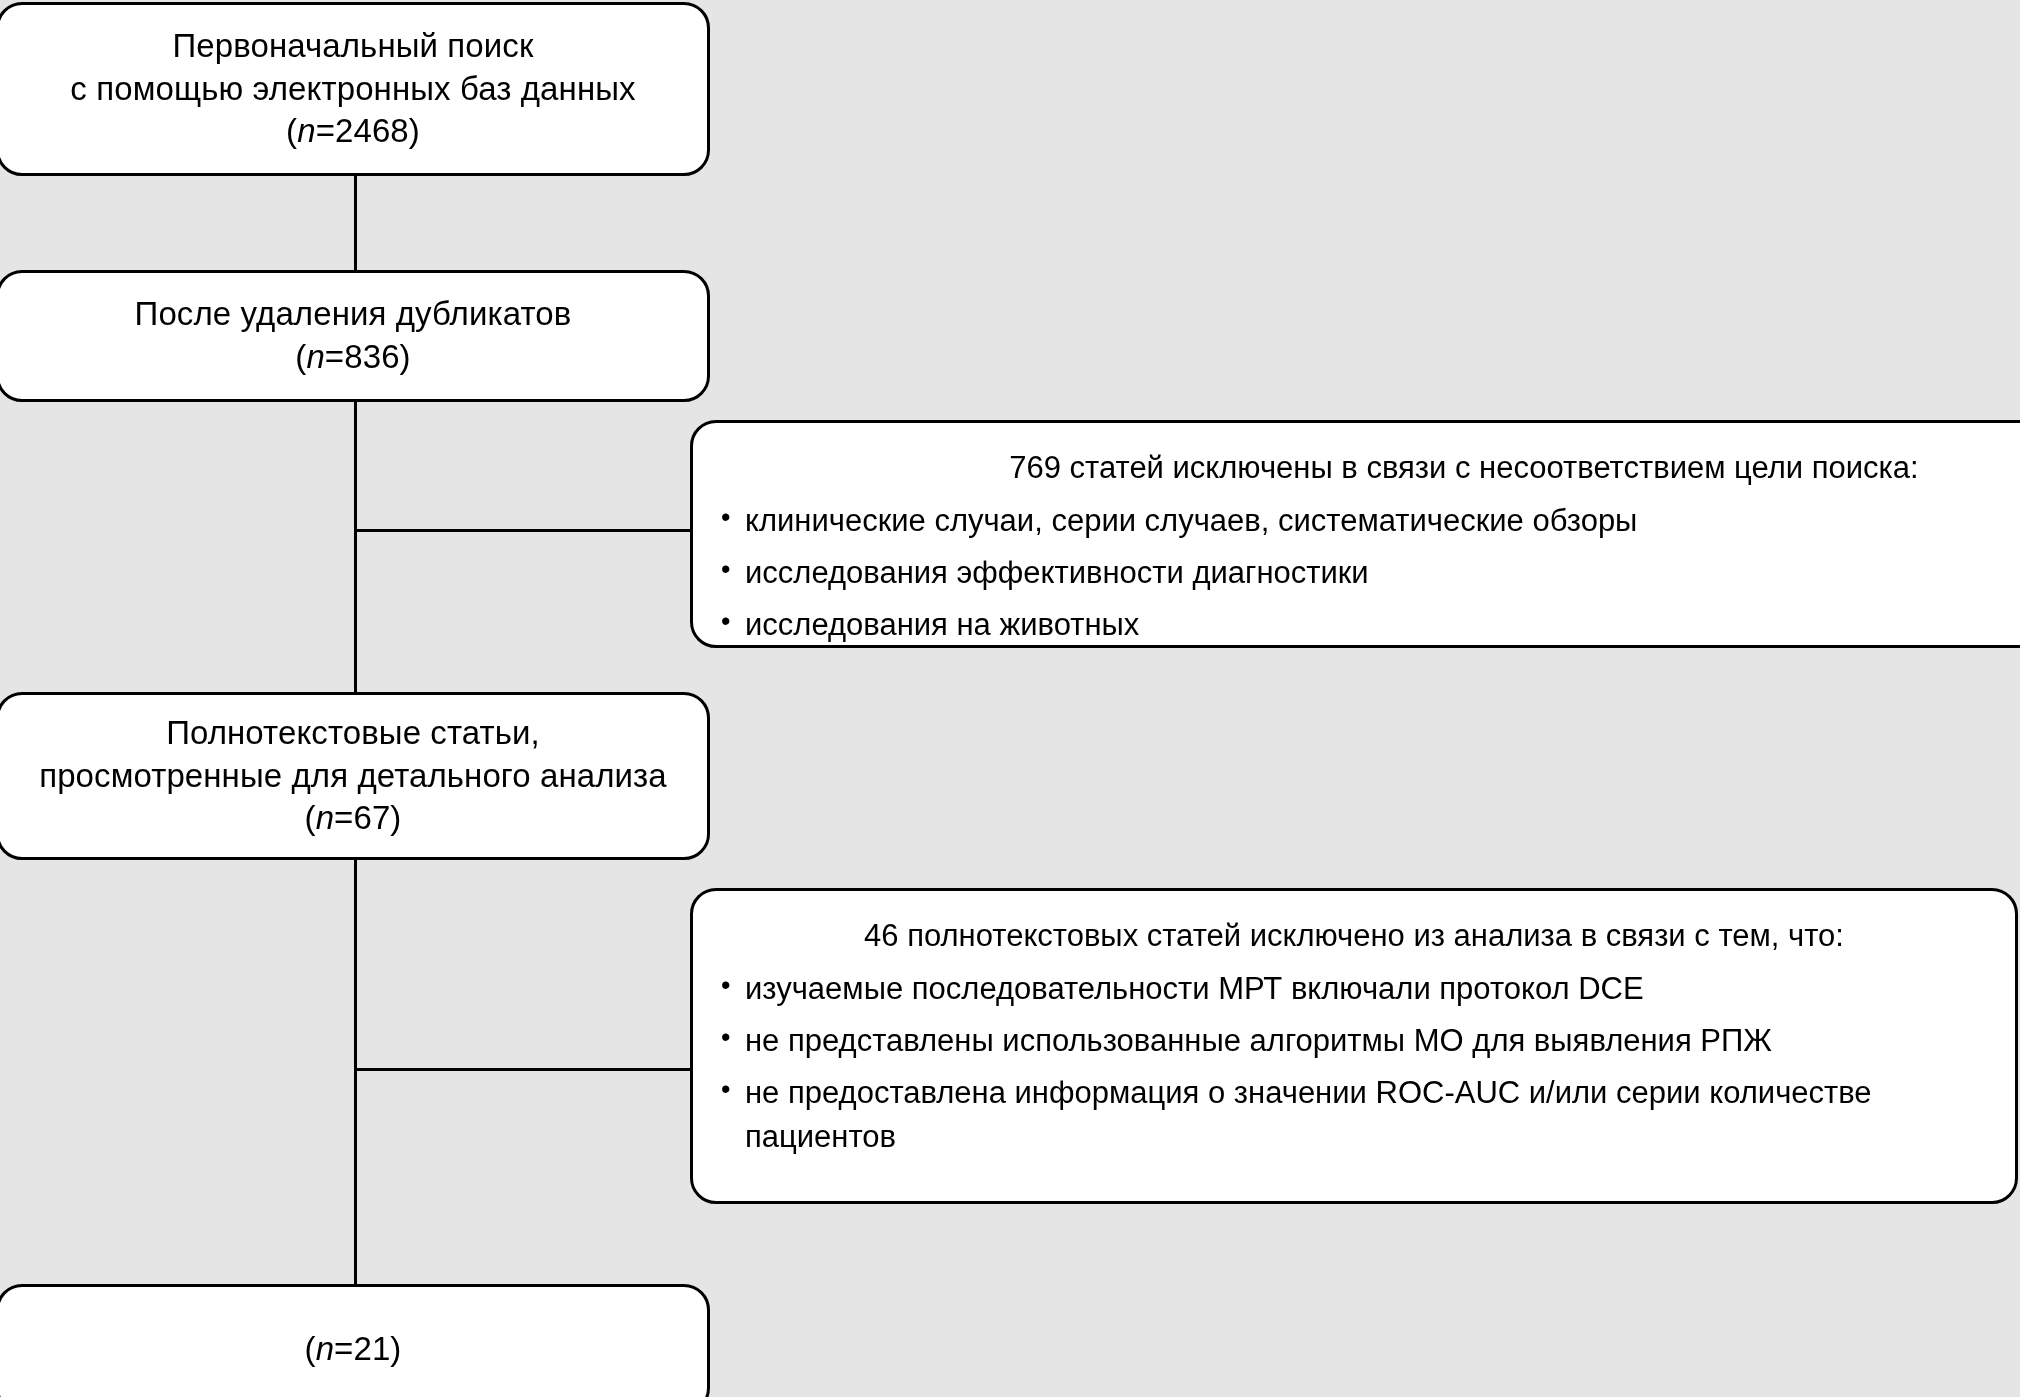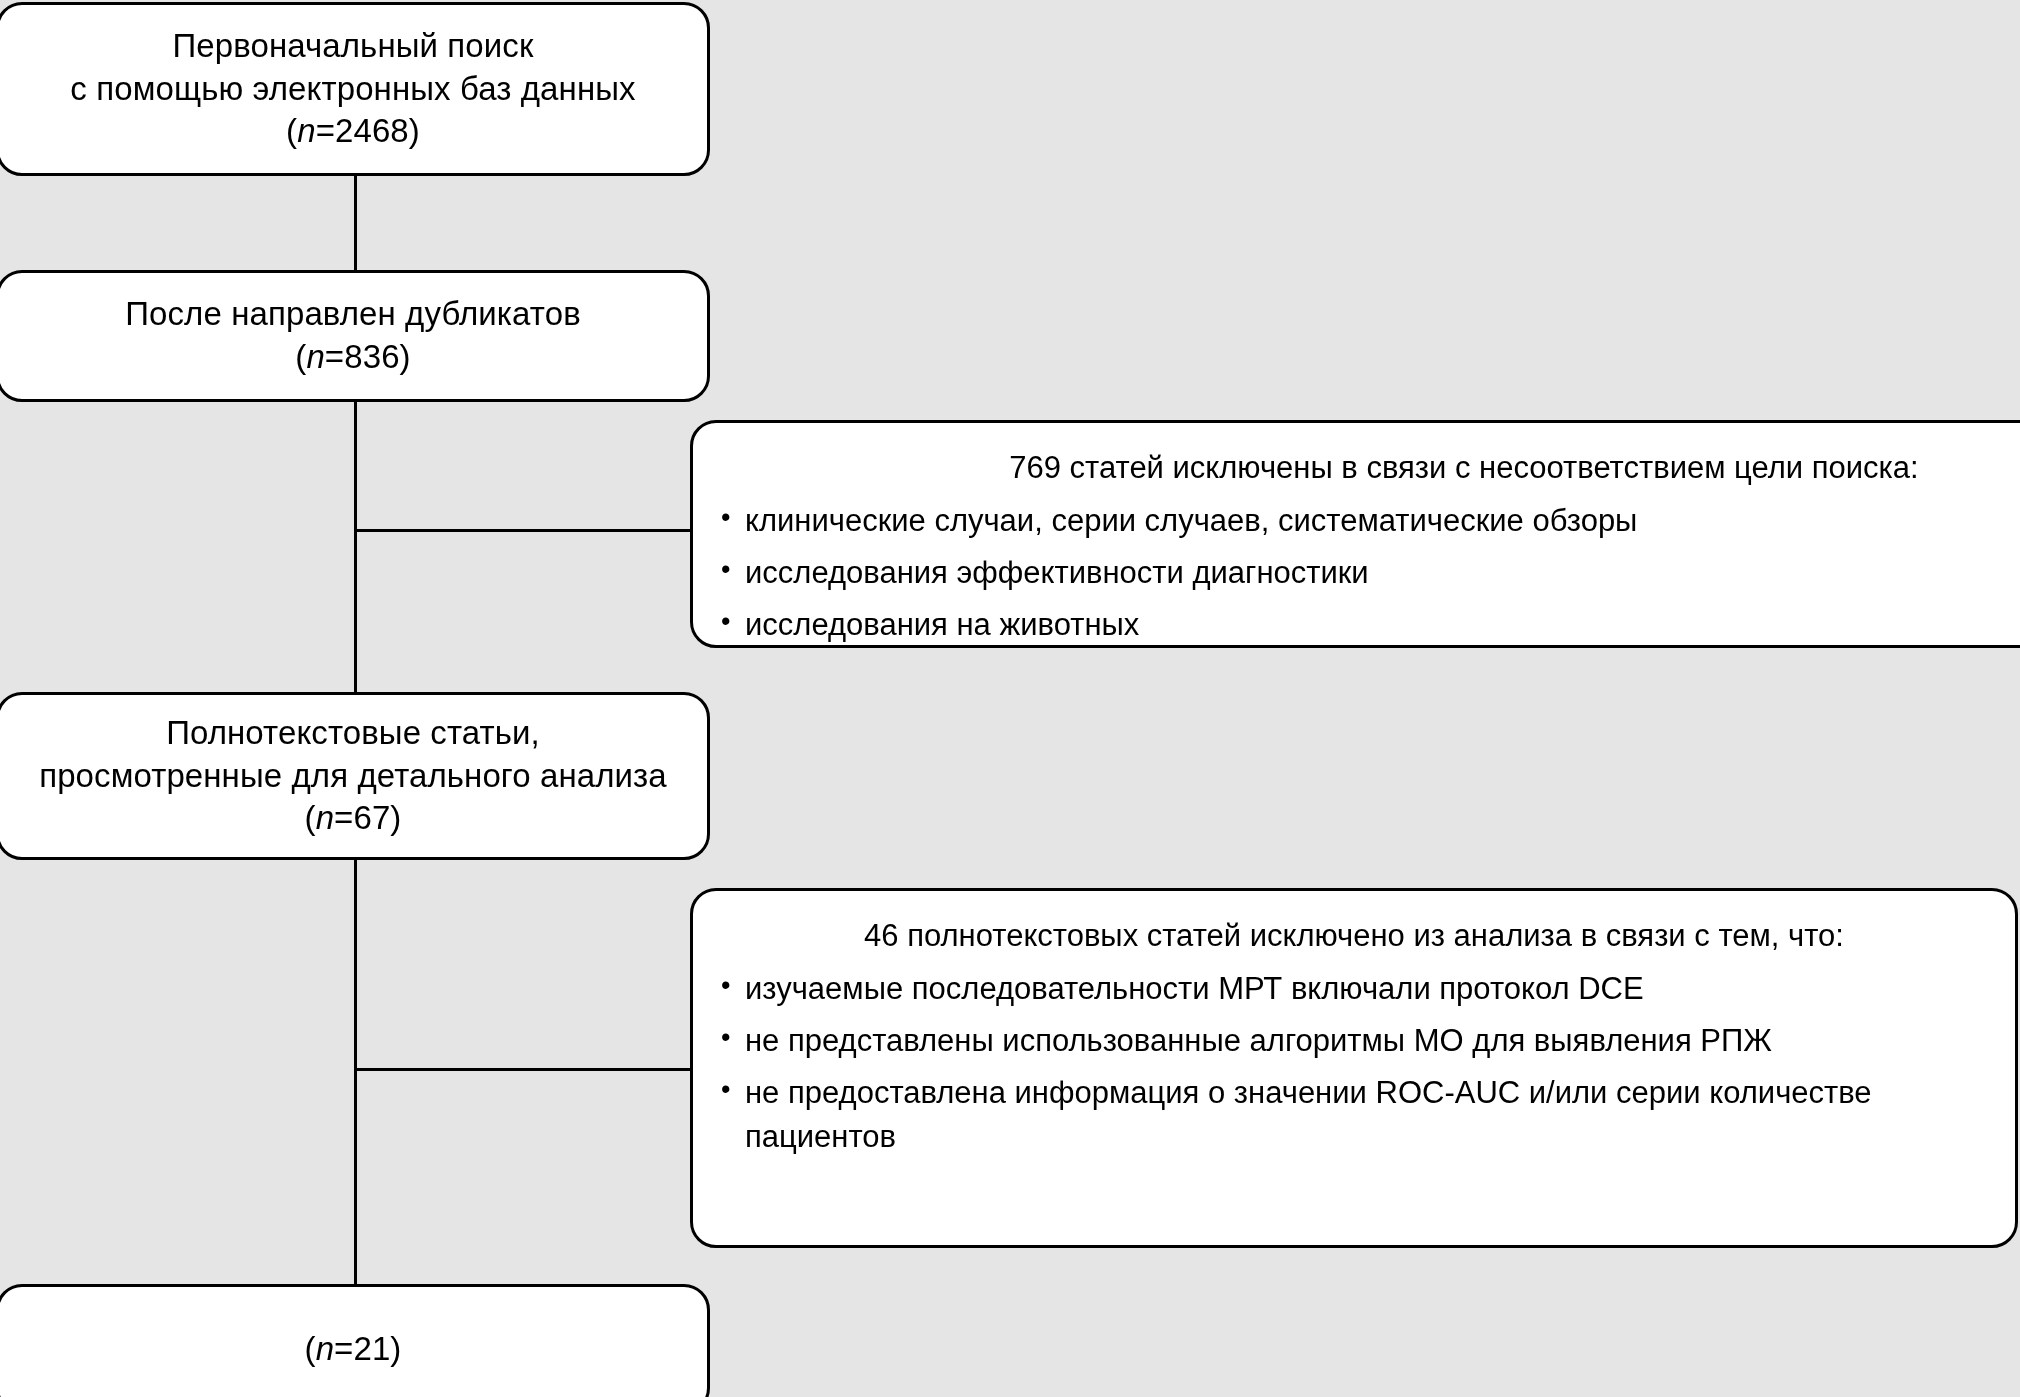--- a/index.html
+++ b/index.html
@@ -107,40 +107,40 @@
   <div class="conn-v" style="left:354px; top:860px; height:424px;"></div>
   <div class="conn-h" style="left:354px; top:1068px; width:340px;"></div>
 
   <div class="node center summary" style="left:-4px; top:2px; width:714px; height:174px;">
     <span class="node-line">Первоначальный поиск</span>
     <span class="node-line">с помощью электронных баз данных</span>
     <span class="node-line"><span>(</span><span class="ital-n">n</span><span>=2468)</span></span>
   </div>
 
   <div class="node center summary" style="left:-4px; top:270px; width:714px; height:132px;">
-    <span class="node-line">После направлен дубликатов</span>
+    <span class="node-line">После удаления дубликатов</span>
     <span class="node-line"><span>(</span><span class="ital-n">n</span><span>=836)</span></span>
   </div>
 
   <div class="node exclusion" style="left:690px; top:420px; width:1548px; height:228px;">
     <div class="excl-head">769 статей исключены в связи с несоответствием цели поиска:</div>
     <ul class="excl-list">
       <li class="excl-item">клинические случаи, серии случаев, систематические обзоры</li>
       <li class="excl-item">исследования эффективности диагностики</li>
       <li class="excl-item">исследования на животных</li>
     </ul>
   </div>
 
   <div class="node center summary" style="left:-4px; top:692px; width:714px; height:168px;">
     <span class="node-line">Полнотекстовые статьи,</span>
     <span class="node-line">просмотренные для детального анализа</span>
     <span class="node-line"><span>(</span><span class="ital-n">n</span><span>=67)</span></span>
   </div>
 
-  <div class="node exclusion" style="left:690px; top:888px; width:1328px; height:360px;">
+  <div class="node exclusion" style="left:690px; top:888px; width:1328px; height:316px;">
     <div class="excl-head">46 полнотекстовых статей исключено из анализа в связи с тем, что:</div>
     <ul class="excl-list">
       <li class="excl-item">изучаемые последовательности МРТ включали протокол DCE</li>
       <li class="excl-item">не представлены использованные алгоритмы МО для выявления РПЖ</li>
       <li class="excl-item">не предоставлена информация о значении ROC-AUC и/или серии количестве пациентов</li>
     </ul>
   </div>
 
   <div class="node center summary" style="left:-4px; top:1284px; width:714px; height:130px;">
     <span class="node-line"><span>(</span><span class="ital-n">n</span><span>=21)</span></span>

